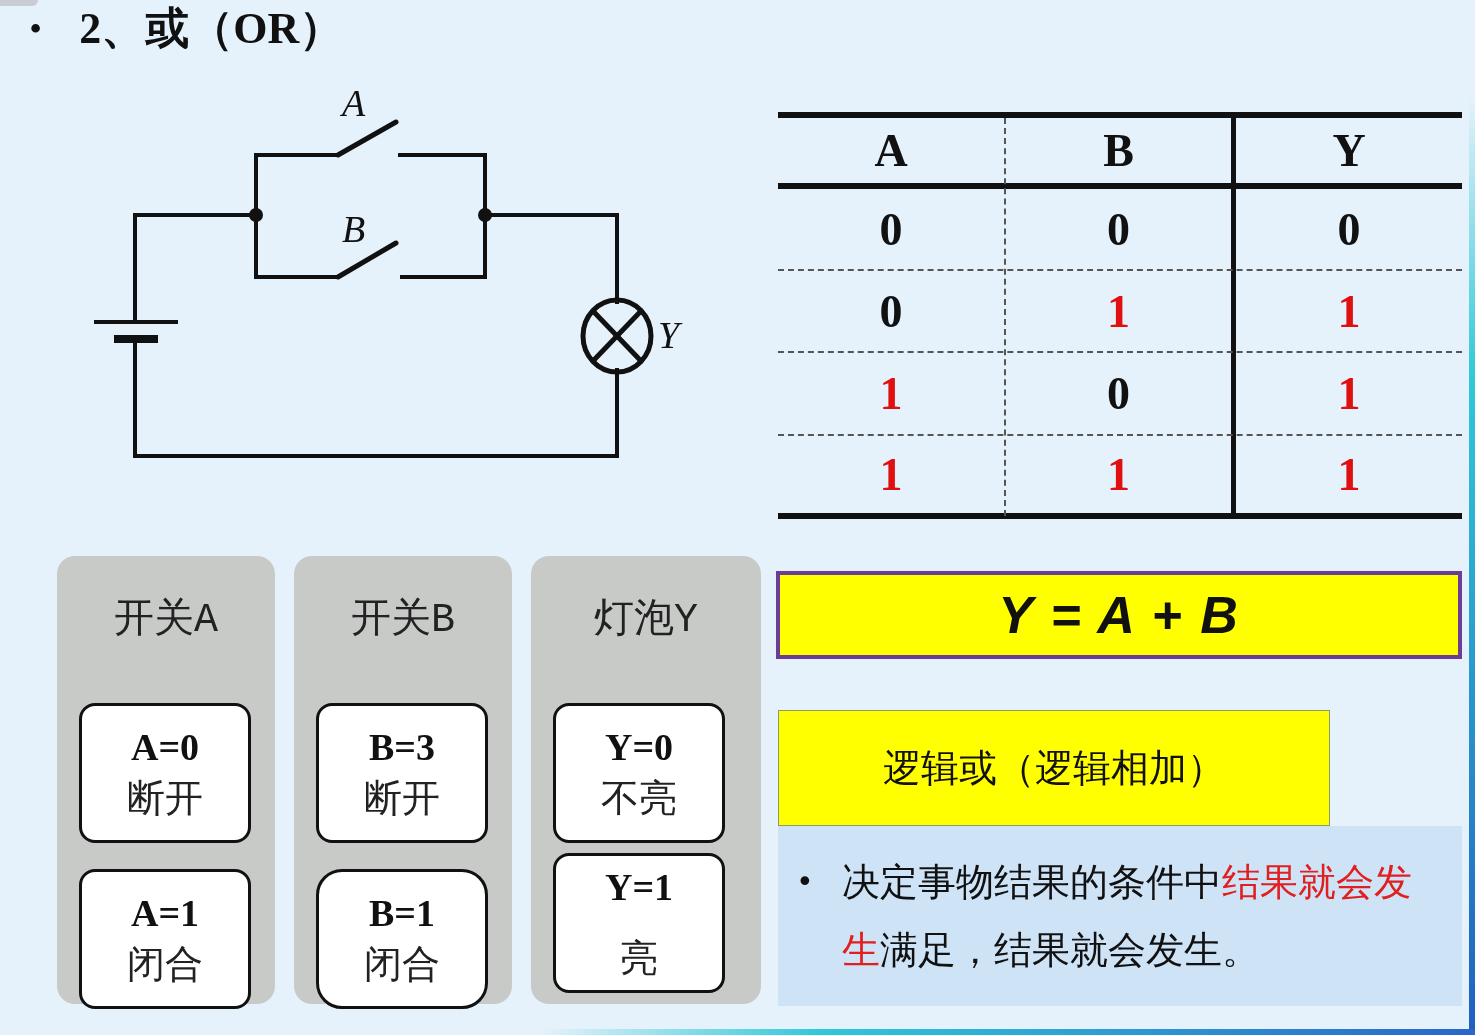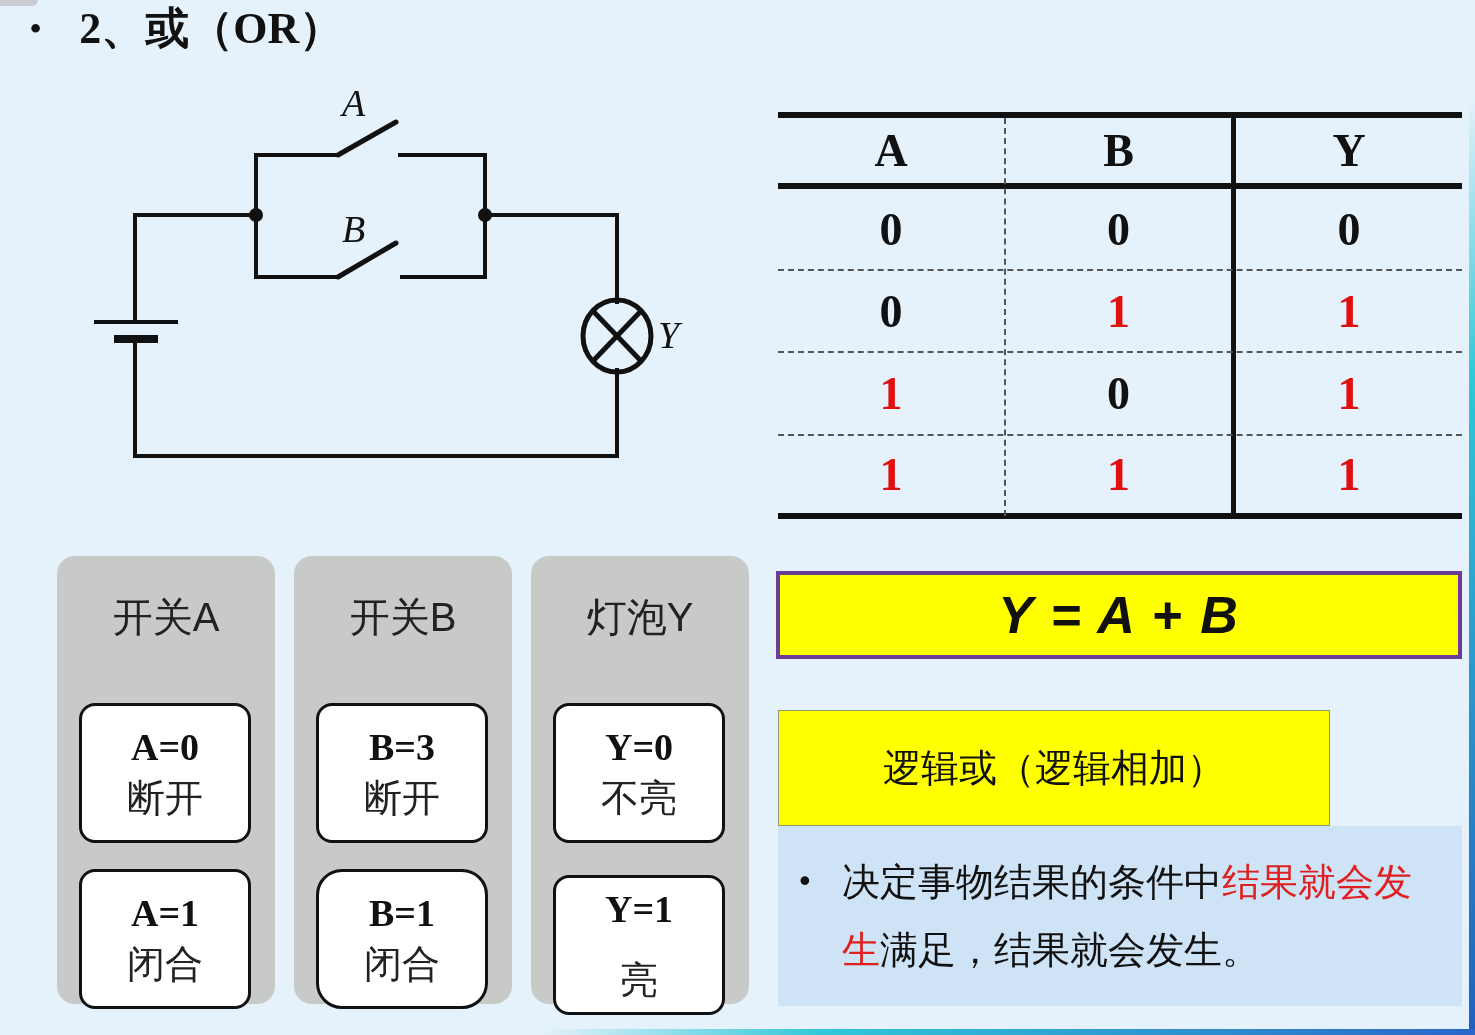--- a/index.html
+++ b/index.html
@@ -35,21 +35,21 @@
   }
   .tt .cell.red { color:#e01010; }
 
   
   .card {
     position:absolute; top:556px; width:218px; height:448px;
     background:#c8cac8; border-radius:18px;
   }
   .card .head {
     position:absolute; left:0; right:0; top:34px; text-align:center;
-    font-size:40px; font-family:Liberation Sans, sans-serif; color:#222;
+    font-size:40px; font-family:Liberation Mono, monospace; color:#222;
   }
   .card .state {
     position:absolute; left:22px; width:172px; height:140px;
     background:#fff; border:3px solid #111; border-radius:16px; box-sizing:border-box;
     display:flex; flex-direction:column; align-items:center; justify-content:center;margin-top:32px;
   }
   .card .state .v { font-size:38px; font-weight:bold; font-family:"Liberation Serif","DejaVu Serif",serif; line-height:1.35; }
   .card .state .t { font-size:38px; font-family:"Liberation Serif","DejaVu Serif",serif; line-height:1.35; color:#222; }
 
   .formula {
@@ -186,27 +186,27 @@
   <div class="state" style="top:115px;">
     <div class="v">B=3</div>
     <div class="t">断开</div>
   </div>
   <div class="state" style="top:281px;border-radius:26px;">
     <div class="v">B=1</div>
     <div class="t">闭合</div>
   </div>
 </div>
 
-<div class="card" style="left:531px;">
+<div class="card" style="left:531px;padding-left:12px;">
   <div class="head">灯泡Y</div>
   <div class="state" style="top:115px;">
     <div class="v">Y=0</div>
     <div class="t">不亮</div>
   </div>
-  <div class="state" style="top:287px;gap:20px;">
+  <div class="state" style="top:265px;gap:20px;">
     <div class="v">Y=1</div>
     <div class="t">亮</div>
   </div>
 </div>
 
 <div class="formula">Y = A + B</div>
 
 <div class="logic-name">逻辑或（逻辑相加）</div>
 
 <div class="desc">

